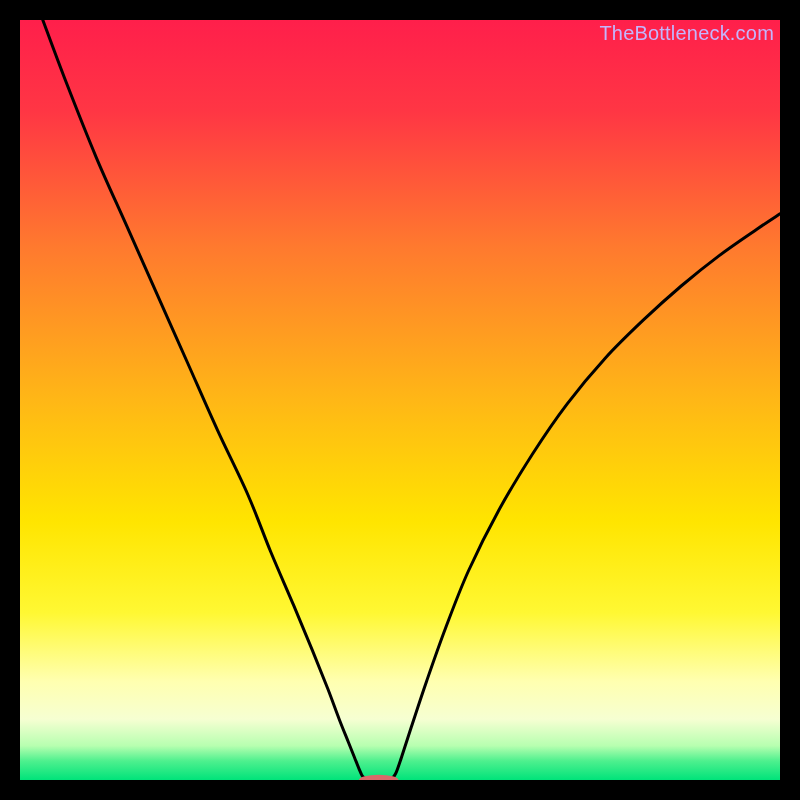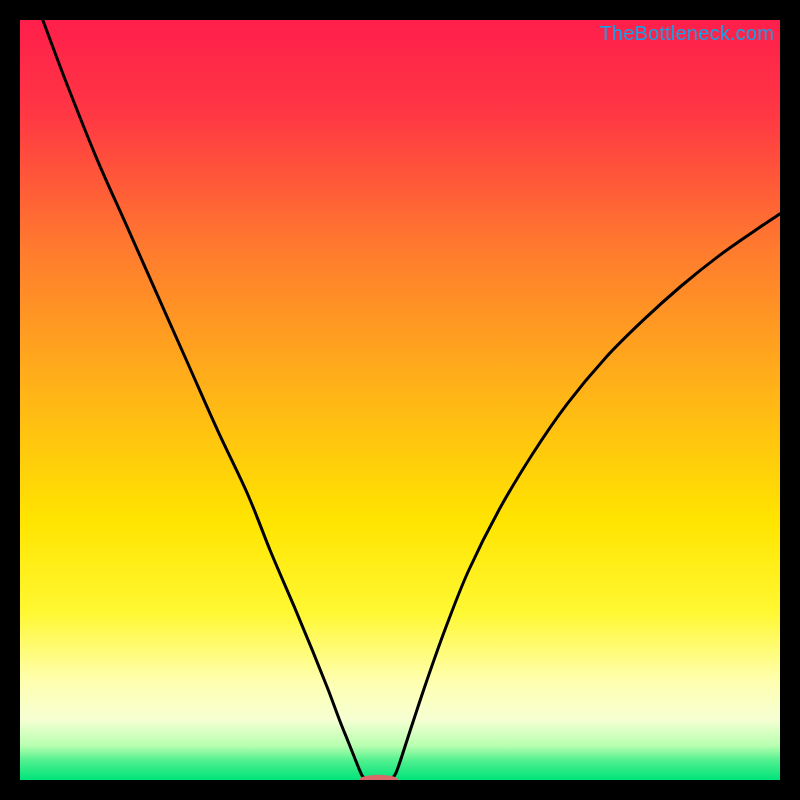--- a/index.html
+++ b/index.html
@@ -23,21 +23,21 @@
     position: absolute;
     left: 0;
     top: 0;
     width: 760px;
     height: 760px;
   }
   .watermark {
     position: absolute;
     top: 2px;
     right: 6px;
-    color: #0ea5e9;
+    color: #c4b5fd;
     font-size: 20px;
     font-weight: 500;
     letter-spacing: 0.2px;
   }
   svg { display: block; }
 </style>
 </head>
 <body>
 
 <div class="frame">

